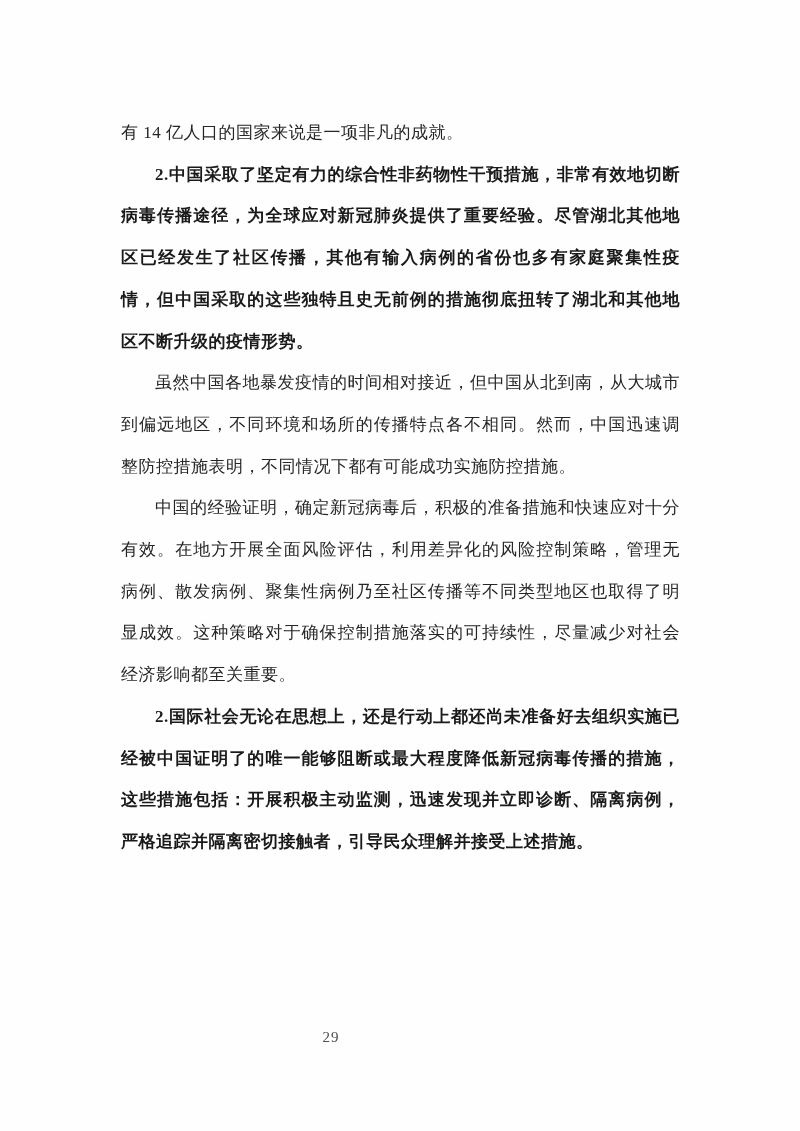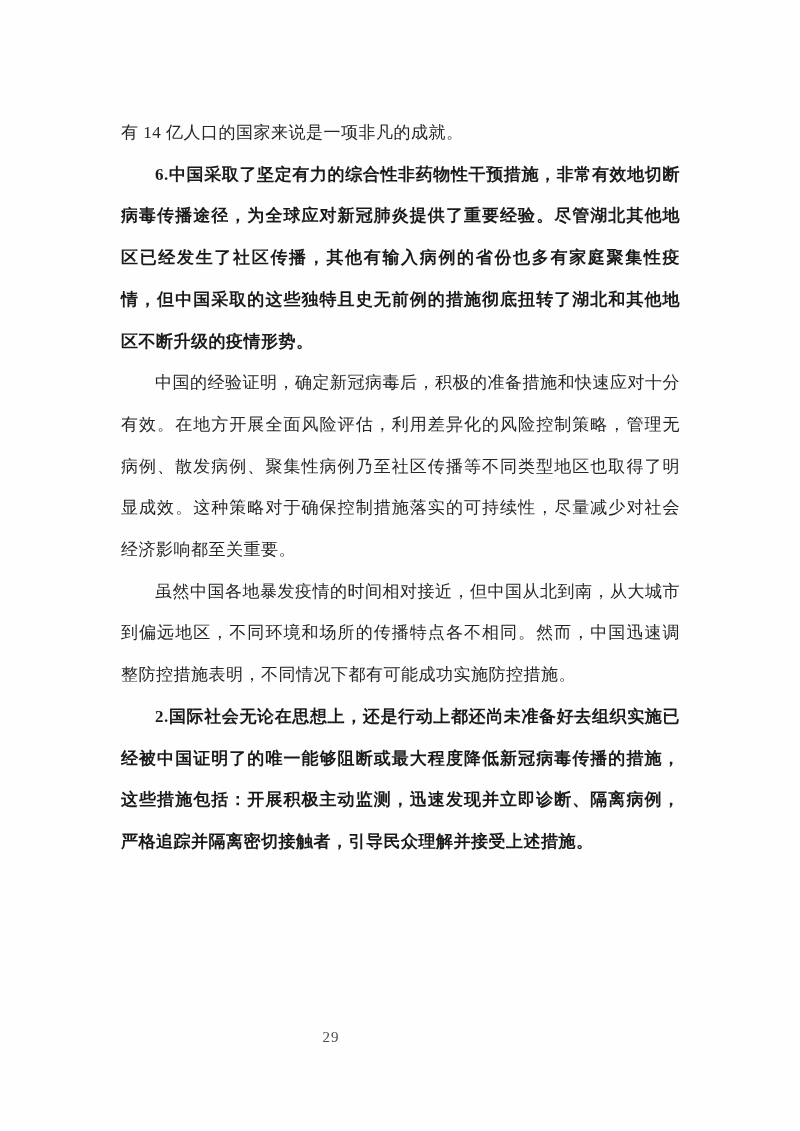--- a/index.html
+++ b/index.html
@@ -51,21 +51,21 @@
     color: #4d4d4d;
   }
 </style>
 </head>
 <body>
 
 <div class="page">
 
   <div class="text-block">
     <p class="para no-indent">有 14 亿人口的国家来说是一项非凡的成就。</p>
-    <p class="para bold">6.中国采取了坚定有力的综合性非药物性干预措施，非常有效地切断病毒传播途径，为全球应对新冠肺炎提供了重要经验。尽管湖北其他地区已经发生了社区传播，其他有输入病例的省份也多有家庭聚集性疫情，但中国采取的这些独特且史无前例的措施彻底扭转了湖北和其他地区不断升级的疫情形势。</p>
+    <p class="para bold">2.中国采取了坚定有力的综合性非药物性干预措施，非常有效地切断病毒传播途径，为全球应对新冠肺炎提供了重要经验。尽管湖北其他地区已经发生了社区传播，其他有输入病例的省份也多有家庭聚集性疫情，但中国采取的这些独特且史无前例的措施彻底扭转了湖北和其他地区不断升级的疫情形势。</p>
+    <p class="para">虽然中国各地暴发疫情的时间相对接近，但中国从北到南，从大城市到偏远地区，不同环境和场所的传播特点各不相同。然而，中国迅速调整防控措施表明，不同情况下都有可能成功实施防控措施。</p>
     <p class="para">中国的经验证明，确定新冠病毒后，积极的准备措施和快速应对十分有效。在地方开展全面风险评估，利用差异化的风险控制策略，管理无病例、散发病例、聚集性病例乃至社区传播等不同类型地区也取得了明显成效。这种策略对于确保控制措施落实的可持续性，尽量减少对社会经济影响都至关重要。</p>
-    <p class="para">虽然中国各地暴发疫情的时间相对接近，但中国从北到南，从大城市到偏远地区，不同环境和场所的传播特点各不相同。然而，中国迅速调整防控措施表明，不同情况下都有可能成功实施防控措施。</p>
     <p class="para bold">2.国际社会无论在思想上，还是行动上都还尚未准备好去组织实施已经被中国证明了的唯一能够阻断或最大程度降低新冠病毒传播的措施，这些措施包括：开展积极主动监测，迅速发现并立即诊断、隔离病例，严格追踪并隔离密切接触者，引导民众理解并接受上述措施。</p>
   </div>
 
   <div class="page-number">29</div>
 
 </div>
 
 </body></html>

